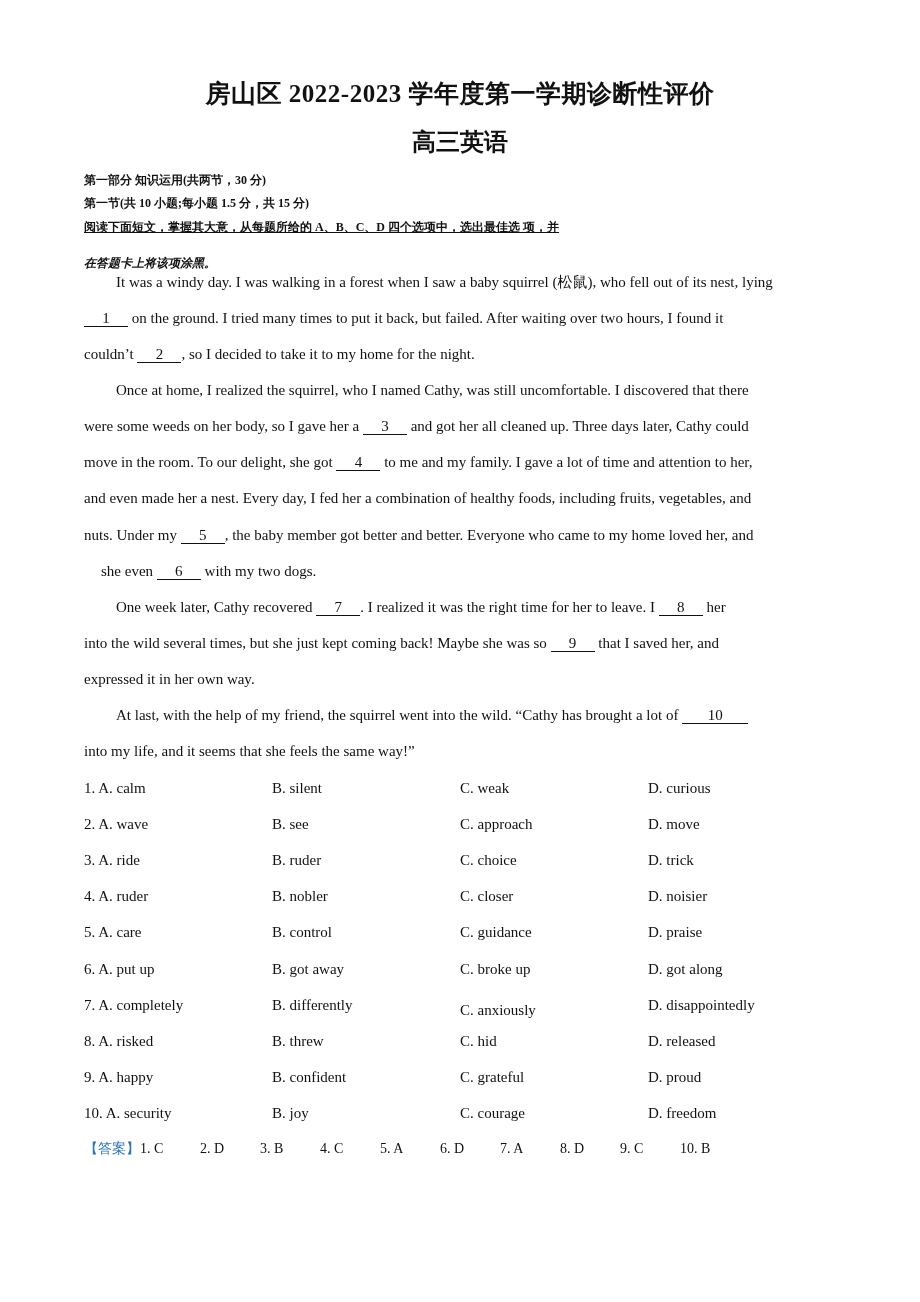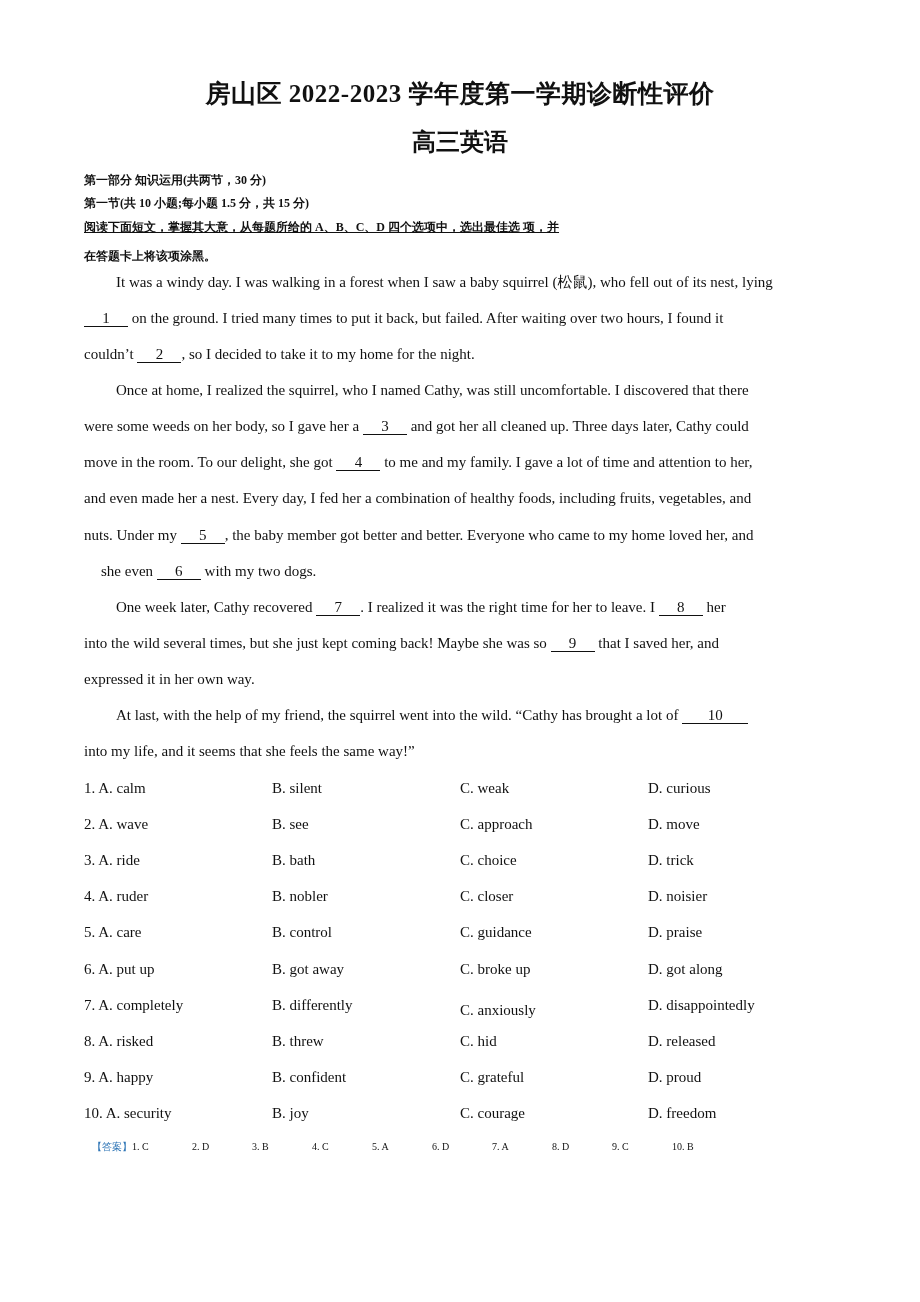--- a/index.html
+++ b/index.html
@@ -28,37 +28,37 @@
     }
     .indent { left: 116px; }
     .blank {
       display: inline-block; border-bottom: 1.2px solid #111; text-align: center;
       line-height: 15px; padding: 0 2px;
     }
     .opt {
       position: absolute; font-size: 15px; white-space: nowrap; line-height: 20px;
     }
     .answers {
-      position: absolute; left: 84px; top: 1140px; font-size: 10px; white-space: nowrap; margin-left: 8px;
+      position: absolute; left: 84px; top: 1140px; font-size: 14px; white-space: nowrap;
     }
     .answer-label { color: #2e75b6; }
     .ans-item { display: inline-block; margin-right: 0; }
   </style>
 </head>
 <body>
 
 <div>
 
   <div class="title">房山区 2022-2023 学年度第一学期诊断性评价</div>
   <div class="subtitle">高三英语</div>
 
   <div class="instr" style="top:169px;">第一部分 知识运用(共两节，30 分)</div>
   <div class="instr" style="top:192px;">第一节(共 10 小题;每小题 1.5 分，共 15 分)</div>
   <div class="instr" style="top:216px;text-decoration:underline;">阅读下面短文，掌握其大意，从每题所给的 A、B、C、D 四个选项中，选出最佳选 项，并</div>
-  <div class="instr" style="top:245px;">在答题卡上将该项涂黑。</div>
+  <div class="instr" style="top:252px;font-style:italic;">在答题卡上将该项涂黑。</div>
 
   <div class="para-line indent" style="top:272px;">It was a windy day. I was walking in a forest when I saw a baby squirrel (松鼠), who fell out of its nest, lying</div>
   <div class="para-line" style="top:308px;">
     <span class="blank" style="width:40px;">1</span><span> on the ground. I tried many times to put it back, but failed. After waiting over two hours, I found it</span>
   </div>
   <div class="para-line" style="top:344px;">
     <span>couldn’t </span><span class="blank" style="width:40px;">2</span><span>, so I decided to take it to my home for the night.</span>
   </div>
 
   <div class="para-line indent" style="top:380px;">Once at home, I realized the squirrel, who I named Cathy, was still uncomfortable. I discovered that there</div>
@@ -97,21 +97,21 @@
       <span class="opt" style="left:648px;top:778px;">D. curious</span>
     </div>
     <div>
       <span class="opt" style="left:84px;top:814px;">2. A. wave</span>
       <span class="opt" style="left:272px;top:814px;">B. see</span>
       <span class="opt" style="left:460px;top:814px;">C. approach</span>
       <span class="opt" style="left:648px;top:814px;">D. move</span>
     </div>
     <div>
       <span class="opt" style="left:84px;top:850px;">3. A. ride</span>
-      <span class="opt" style="left:272px;top:850px;">B. bath</span>
+      <span class="opt" style="left:272px;top:850px;">B. ruder</span>
       <span class="opt" style="left:460px;top:850px;">C. choice</span>
       <span class="opt" style="left:648px;top:850px;">D. trick</span>
     </div>
     <div>
       <span class="opt" style="left:84px;top:886px;">4. A. ruder</span>
       <span class="opt" style="left:272px;top:886px;">B. nobler</span>
       <span class="opt" style="left:460px;top:886px;">C. closer</span>
       <span class="opt" style="left:648px;top:886px;">D. noisier</span>
     </div>
     <div>

